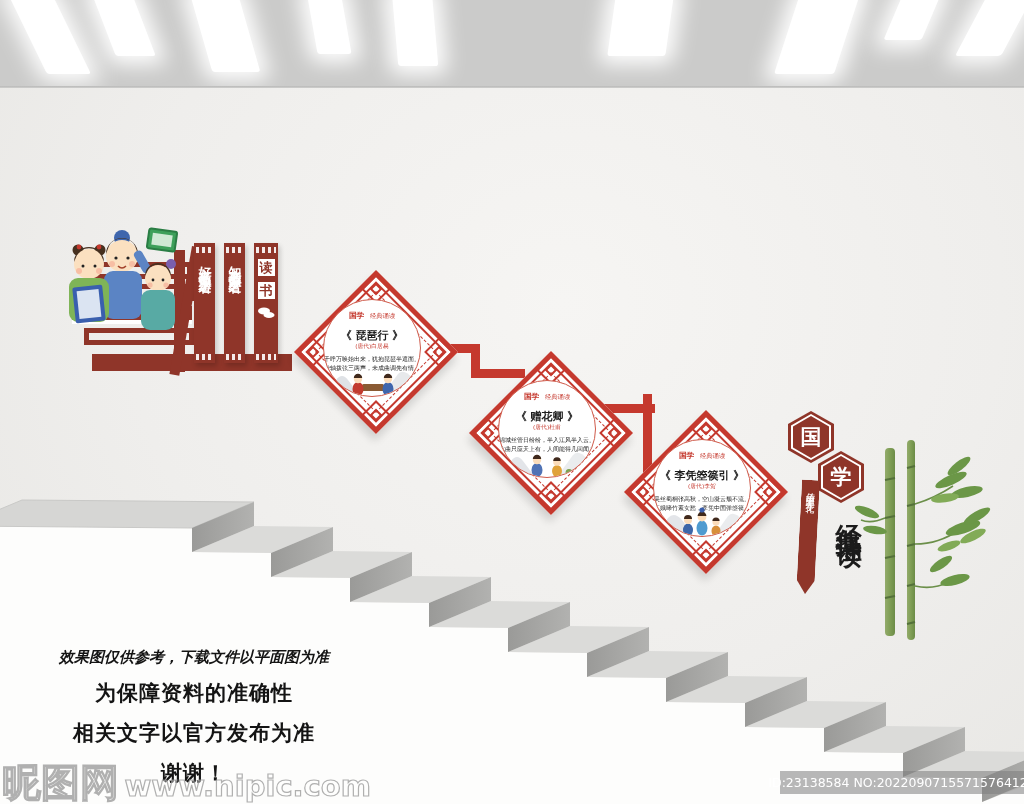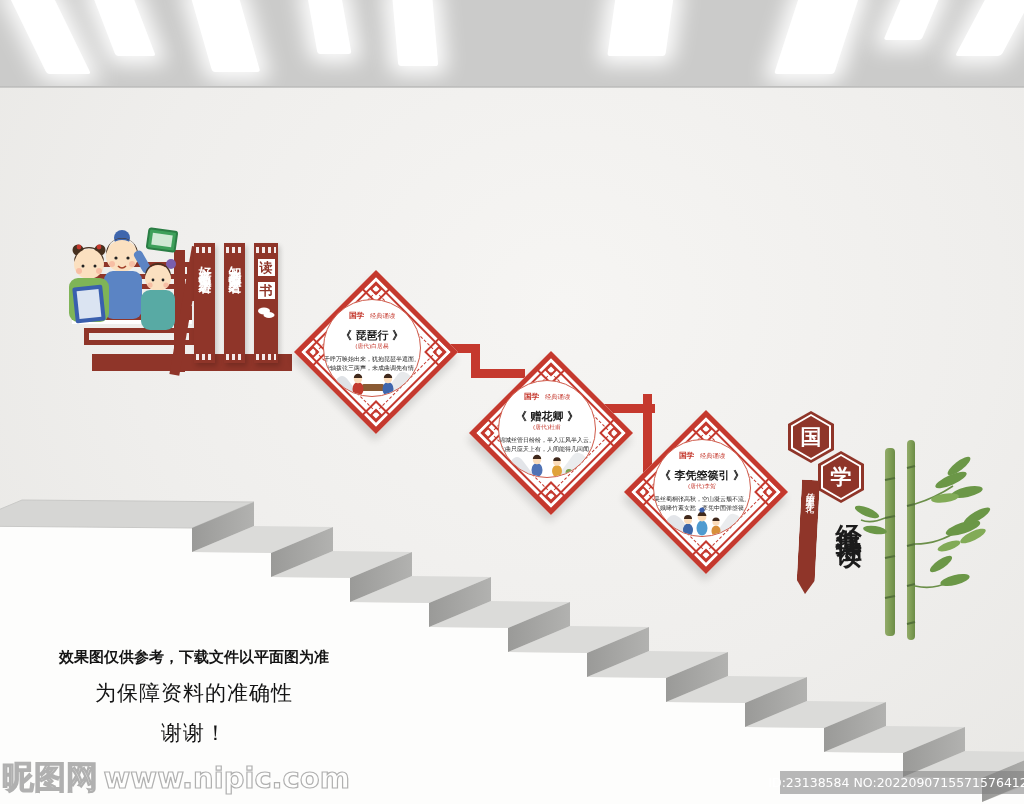--- a/index.html
+++ b/index.html
@@ -79,27 +79,27 @@
      clip-path:polygon(0 0,100% 0,100% 88%,50% 100%,0 88%);transform:rotate(3deg);
      display:flex;justify-content:center;box-shadow:2px 2px 4px rgba(0,0,0,.18);}
   #ribbon span{writing-mode:vertical-rl;text-orientation:upright;color:#fff;
      font-size:9px;letter-spacing:1.5px;margin-top:5px;}
   #calligraphy{left:822px;top:503px;width:46px;height:160px;writing-mode:vertical-rl;
      text-orientation:upright;font-family:"DejaVu Serif",serif;font-weight:bold;
      font-size:26px;color:#1b1b1b;letter-spacing:6px;transform:rotate(-1deg);line-height:1.4;}
 
   
   #disclaimer{left:14px;top:648px;width:360px;text-align:center;color:#141414;}
-  #disclaimer .l1{font-size:15px;font-weight:bold;margin-bottom:12px;}
-  #disclaimer .big{font-size:21px;font-weight:normal;margin-bottom:12px;letter-spacing:1px;}
+  #disclaimer .l1{font-size:15px;font-weight:bold;margin-bottom:12px;font-style:italic;}
+  #disclaimer .big{font-size:21px;font-weight:bold;margin-bottom:12px;letter-spacing:1px;}
 
   
   #wm-left{left:2px;top:756px;font-weight:bold;color:rgba(255,255,255,.35);
      -webkit-text-stroke:1.2px rgba(150,150,150,.75);white-space:nowrap;}
-  #wm-left .cn{font-size:32px;margin-top:12px;} #wm-left .en{font-size:29px;}
+  #wm-left .cn{font-size:39px;margin-top:12px;} #wm-left .en{font-size:29px;}
   #id-bar{left:780px;top:771px;width:244px;height:23px;background:rgba(125,125,125,.55);
      color:#fff;font-size:12.5px;display:flex;align-items:center;justify-content:center;
      white-space:nowrap;}
 </style>
 </head>
 <body>
 
 <div id="ceiling" class="abs">
   <div class="light" style="left:8px;width:44px;height:80px;transform:skewX(26deg);"></div>
   <div class="light" style="left:92px;width:40px;height:62px;transform:skewX(21deg);"></div>
@@ -382,20 +382,21 @@
   <g fill="#82ab57">
     <ellipse cx="90" cy="58" rx="14" ry="4.4" transform="rotate(-8 90 58)"></ellipse>
     <ellipse cx="118" cy="96" rx="14" ry="4.4" transform="rotate(-26 118 96)"></ellipse>
     <ellipse cx="94" cy="106" rx="12" ry="4" transform="rotate(-20 94 106)"></ellipse>
   </g>
 </svg>
 
 <div id="disclaimer" class="abs">
   <div class="l1">效果图仅供参考，下载文件以平面图为准</div>
   <div class="big">为保障资料的准确性</div>
+  <div class="big">相关文字以官方发布为准</div>
   <div class="big">谢谢！</div>
 </div>
 
 <div id="wm-left" class="abs">
   <span class="cn">昵图网</span>
   <span class="en">www.nipic.com</span>
 </div>
 <div id="id-bar" class="abs">
   <span>ID:23138584 NO:20220907155715764122</span>
 </div>

